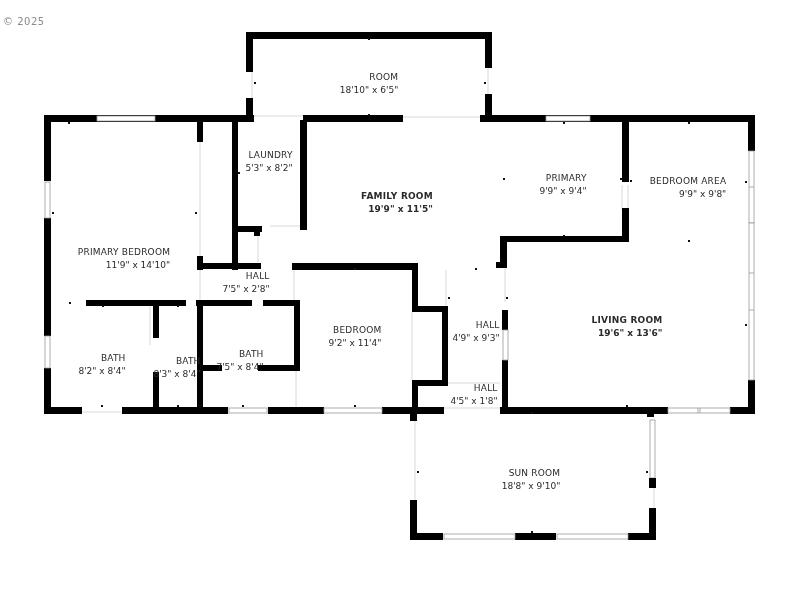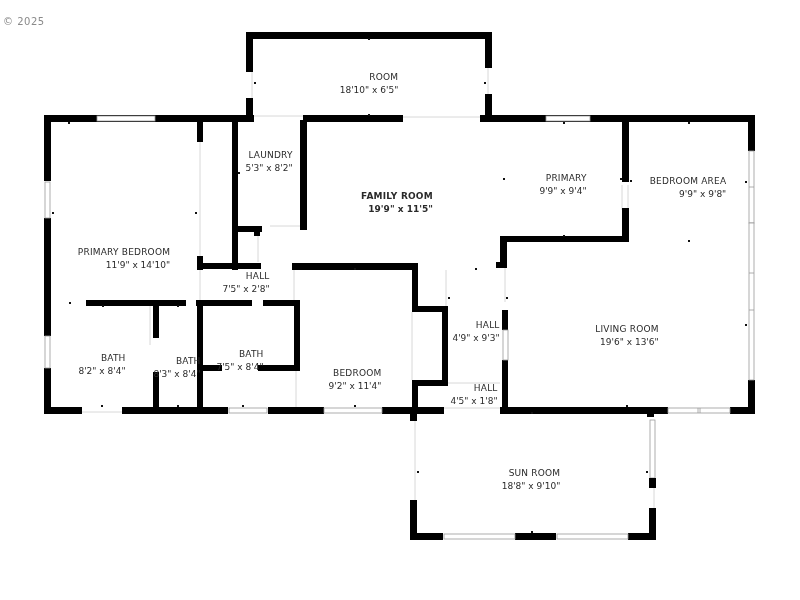--- a/index.html
+++ b/index.html
@@ -200,29 +200,29 @@
   <span class="dims">9'9" x 9'4"</span>
 </div>
 <div class="room-label" style="left:688px; top:188px;">
   <span class="name">BEDROOM AREA</span>
   <span class="dims">9'9" x 9'8"</span>
 </div>
 <div class="room-label" style="left:246px; top:283px;">
   <span class="name">HALL</span>
   <span class="dims">7'5" x 2'8"</span>
 </div>
-<div class="room-label" style="left:355px; top:337px;margin-top:43px;">
+<div class="room-label" style="left:355px; top:337px;">
   <span class="name">BEDROOM</span>
   <span class="dims">9'2" x 11'4"</span>
 </div>
 <div class="room-label" style="left:476px; top:332px;">
   <span class="name">HALL</span>
   <span class="dims">4'9" x 9'3"</span>
 </div>
-<div class="room-label" style="left:627px; top:336px;">
+<div class="room-label" style="left:627px; top:327px;font-weight:bold;">
   <span class="name">LIVING ROOM</span>
   <span class="dims">19'6" x 13'6"</span>
 </div>
 <div class="room-label" style="left:102px; top:365px;">
   <span class="name">BATH</span>
   <span class="dims">8'2" x 8'4"</span>
 </div>
 <div class="room-label" style="left:177px; top:368px;">
   <span class="name">BATH</span>
   <span class="dims">8'3" x 8'4"</span>

